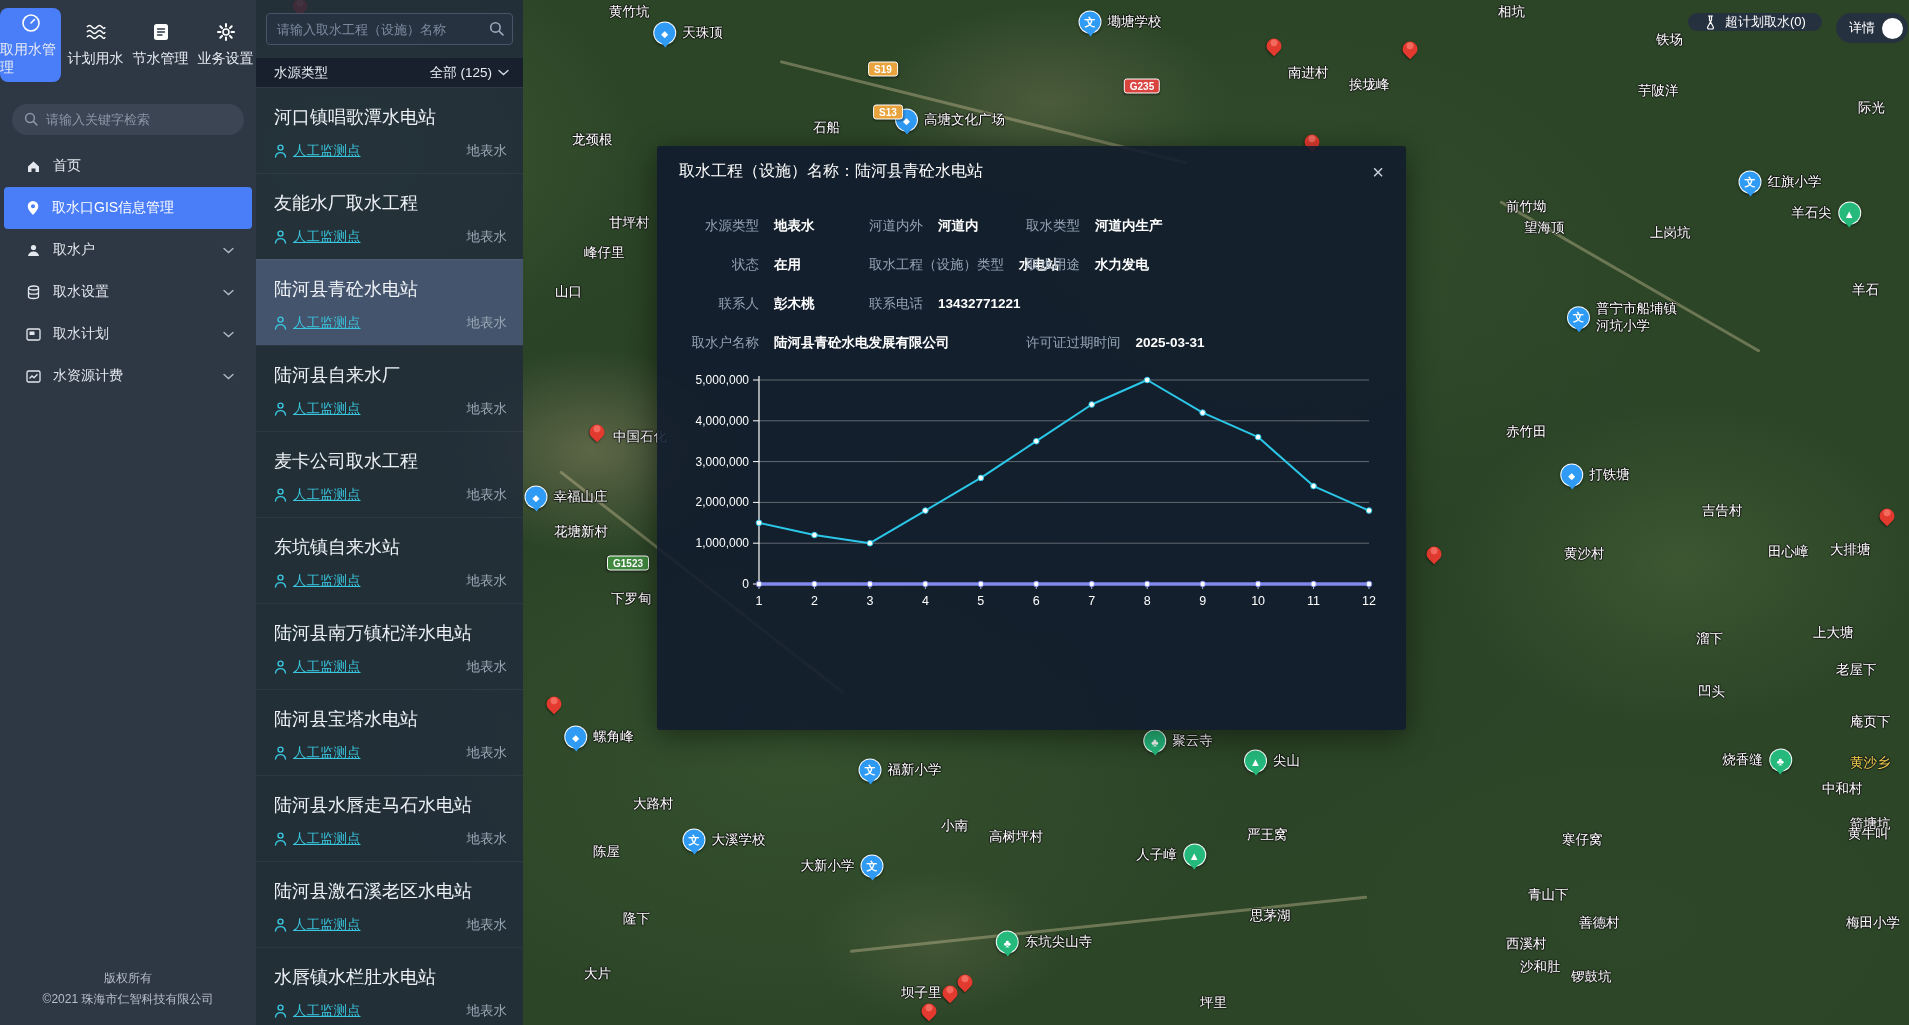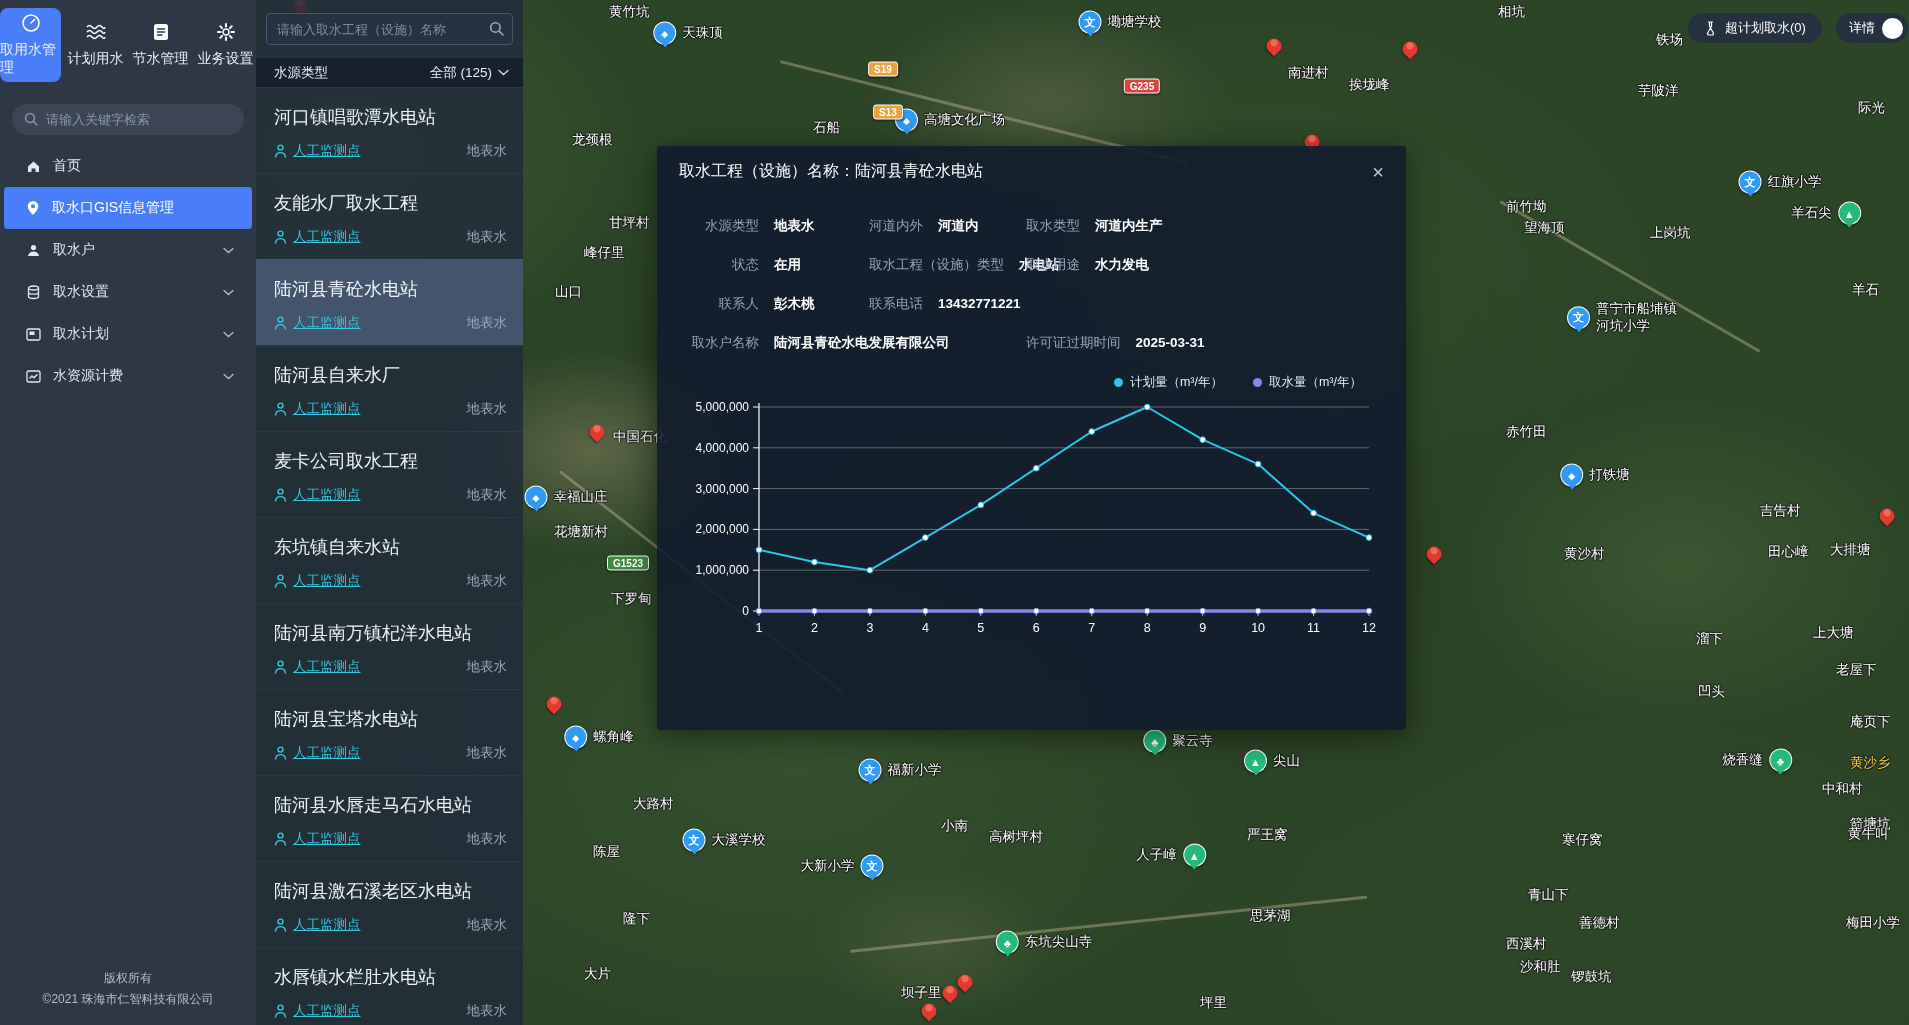--- a/index.html
+++ b/index.html
@@ -54,21 +54,21 @@
   .badge{
     position:absolute;transform:translate(-50%,-50%);font-size:10px;font-weight:bold;color:#fff;
     padding:1px 5px;border-radius:3px;border:1px solid #fff;box-shadow:0 1px 2px rgba(0,0,0,.4);white-space:nowrap;
   }
   .badge.s{background:#e8a33d;}
   .badge.g{background:#d9443f;}
   .badge.gx{background:#3f8a3f;}
 
   
   .alarm-pill{
-    position:absolute;left:1688px;top:13px;height:30px;border-radius:16px;
+    position:absolute;left:1688px;top:13px;height:18px;border-radius:16px;
     background:rgba(38,48,66,.92);display:flex;align-items:center;gap:8px;
     padding:0 16px;color:#fff;font-size:13px;cursor:pointer;
   }
   .detail-toggle{
     position:absolute;left:1836px;top:13px;height:30px;border-radius:16px;
     background:rgba(38,48,66,.92);display:flex;align-items:center;
     padding:0 5px 0 13px;color:#fff;font-size:13px;cursor:pointer;
   }
   .toggle-knob{width:21px;height:21px;border-radius:50%;background:#fff;margin-left:7px;}
 
@@ -170,21 +170,21 @@
       <div class="map-label" style="left: 572px; top: 140px;">龙颈根</div>
       <div class="map-label" style="left: 1506px; top: 207px;">前竹坳</div>
       <div class="map-label" style="left: 1524px; top: 228px;">望海顶</div>
       <div class="map-label" style="left: 1650px; top: 233px;">上岗坑</div>
       <div class="map-label" style="left: 609px; top: 223px;">甘坪村</div>
       <div class="map-label" style="left: 584px; top: 253px;">峰仔里</div>
       <div class="map-label" style="left: 555px; top: 292px;">山口</div>
       <div class="map-label" style="left: 1852px; top: 290px;">羊石</div>
       <div class="map-label" style="left: 1506px; top: 432px;">赤竹田</div>
       <div class="map-label" style="left: 613px; top: 437px;">中国石化</div>
-      <div class="map-label" style="left: 1760px; top: 511px; font-family: Liberation Serif, serif;">吉告村</div>
+      <div class="map-label" style="left: 1702px; top: 511px; font-family: Liberation Serif, serif;">吉告村</div>
       <div class="map-label" style="left: 554px; top: 532px;">花塘新村</div>
       <div class="map-label" style="left: 1768px; top: 552px;">田心嶂</div>
       <div class="map-label" style="left: 1564px; top: 554px;">黄沙村</div>
       <div class="map-label" style="left: 1830px; top: 550px;">大排塘</div>
       <div class="map-label" style="left: 611px; top: 599px;">下罗甸</div>
       <div class="map-label" style="left: 1813px; top: 633px;">上大塘</div>
       <div class="map-label" style="left: 1696px; top: 639px;">溜下</div>
       <div class="map-label" style="left: 1836px; top: 670px;">老屋下</div>
       <div class="map-label" style="left: 1698px; top: 692px;">凹头</div>
       <div class="map-label" style="left: 1850px; top: 722px;">庵页下</div>
@@ -635,30 +635,20 @@
           <span class="fvalue">陆河县青砼水电发展有限公司</span>
         </span>
       <span class="fslot s3">
           <span class="flabel">许可证过期时间</span>
           <span class="fvalue">2025-03-31</span>
         </span>
     </div>
   </div>
 
   <div class="chart-wrap">
-    <div class="legend">
-      <span class="legend-item">
-        <span class="legend-dot" id="legend-dot-0" style="background: rgb(43, 199, 232);"></span>
-        <span>计划量（m³/年）</span>
-      </span>
-      <span class="legend-item">
-        <span class="legend-dot" id="legend-dot-1" style="background: rgb(129, 137, 238);"></span>
-        <span>取水量（m³/年）</span>
-      </span>
-    </div>
     <svg id="chart-svg" width="712" height="252" viewBox="0 0 712 252">
         <line x1="86" y1="218" x2="92" y2="218" stroke="#fff" stroke-width="1"></line>
         <text x="82" y="222" fill="#ffffff" font-size="12" text-anchor="end" font-family="Liberation Sans, DejaVu Sans, sans-serif">0</text>
         <line x1="92" y1="177.20000000000002" x2="702" y2="177.20000000000002" stroke="rgba(255,255,255,.42)" stroke-width="0.8"></line>
         <line x1="86" y1="177.20000000000002" x2="92" y2="177.20000000000002" stroke="#fff" stroke-width="1"></line>
         <text x="82" y="181.20000000000002" fill="#ffffff" font-size="12" text-anchor="end" font-family="Liberation Sans, DejaVu Sans, sans-serif">1,000,000</text>
         <line x1="92" y1="136.39999999999998" x2="702" y2="136.39999999999998" stroke="rgba(255,255,255,.42)" stroke-width="0.8"></line>
         <line x1="86" y1="136.39999999999998" x2="92" y2="136.39999999999998" stroke="#fff" stroke-width="1"></line>
         <text x="82" y="140.39999999999998" fill="#ffffff" font-size="12" text-anchor="end" font-family="Liberation Sans, DejaVu Sans, sans-serif">2,000,000</text>
         <line x1="92" y1="95.60000000000001" x2="702" y2="95.60000000000001" stroke="rgba(255,255,255,.42)" stroke-width="0.8"></line>

